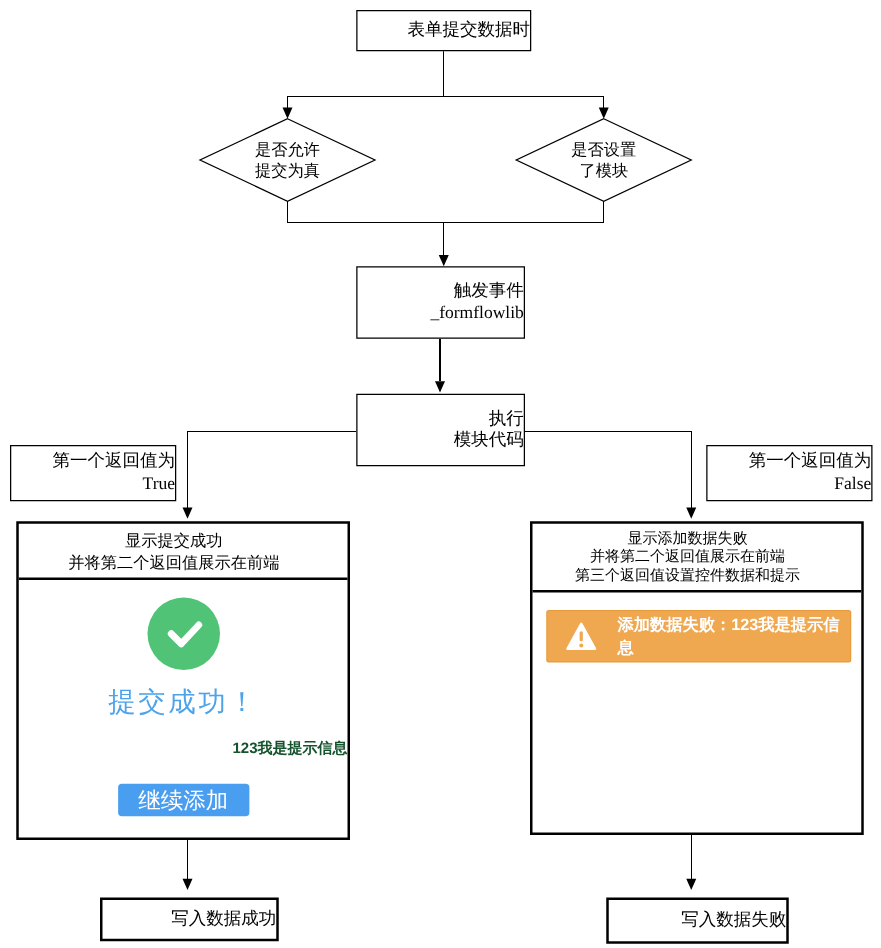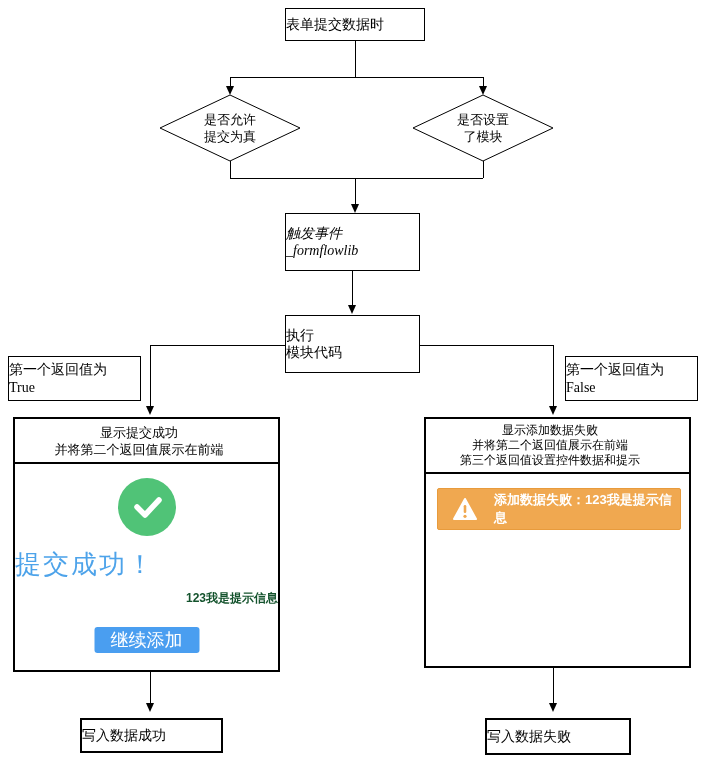--- a/index.html
+++ b/index.html
@@ -10,43 +10,43 @@
     --alert-border:#e89b3c;
   }
   html,body{margin:0;padding:0;background:#fff;}
   .stage{
     position:relative;width:705px;height:758px;background:#fff;overflow:hidden;
     font-family:"Liberation Serif","DejaVu Serif",serif;color:#000;
   }
   svg.connectors{position:absolute;left:0;top:0;z-index:0;}
   .node{
     position:absolute;box-sizing:border-box;background:#fff;border:1px solid #000;
-    display:flex;flex-direction:column;align-items:flex-start;justify-content:center;
+    display:flex;flex-direction:column;align-items:flex-end;justify-content:center;
     text-align:center;z-index:2;line-height:1.25;
   }
   .dtext{
     position:absolute;z-index:2;text-align:center;font-size:13px;line-height:17px;
   }
   .fs14{font-size:14px;}
   .bigbox{
     position:absolute;box-sizing:border-box;background:#fff;border:2px solid #000;z-index:2;
   }
   .bb-header{
     border-bottom:2px solid #000;text-align:center;padding:5px 17px 4px 2px;line-height:17px;font-size:13px;
   }
   .bb-header.small{font-size:12px;line-height:15px;padding-top:4px;}
   .bb-body{position:relative;font-family:"Liberation Sans","DejaVu Sans",sans-serif;}
   .check-circle{
     position:absolute;top:14px;left:50%;transform:translateX(-50%);
     width:58px;height:58px;border-radius:50%;background:var(--success-green);
     display:flex;align-items:center;justify-content:center;
   }
   .success-title{
-    position:absolute;top:83px;left:0;right:0;text-align:left;
-    color:var(--link-blue);font-size:26px;font-weight:400;letter-spacing:2px;
+    position:absolute;top:83px;left:0;right:0;text-align:center;
+    color:var(--link-blue);font-size:22px;font-weight:400;letter-spacing:2px;
   }
   .success-msg{
     position:absolute;top:126px;left:0;right:0;text-align:right;
     color:#14532d;font-size:12px;font-weight:700;
   }
   .continue-btn{
     position:absolute;top:163px;left:50%;transform:translateX(-50%);
     width:105px;height:26px;line-height:26px;border-radius:3px;
     background:var(--button-blue);color:#fff;font-size:18px;text-align:center;cursor:pointer;
   }
@@ -94,21 +94,21 @@
 
   <div class="dtext" style="left:160px;top:111px;width:140px;">
     <div>是否允许</div>
     <div>提交为真</div>
   </div>
   <div class="dtext" style="left:413px;top:111px;width:140px;">
     <div>是否设置</div>
     <div>了模块</div>
   </div>
 
-  <div class="node fs14" style="left:285px;top:213px;width:135px;height:58px;font-style:italic;">
+  <div class="node fs14" style="left:285px;top:213px;width:135px;height:58px;">
     <div>触发事件</div>
     <div>_formflowlib</div>
   </div>
 
   <div class="node fs14" style="left:285px;top:315px;width:135px;height:58px;">
     <div>执行</div>
     <div>模块代码</div>
   </div>
 
   <div class="node fs14" style="left:8px;top:356px;width:133px;height:45px;">

